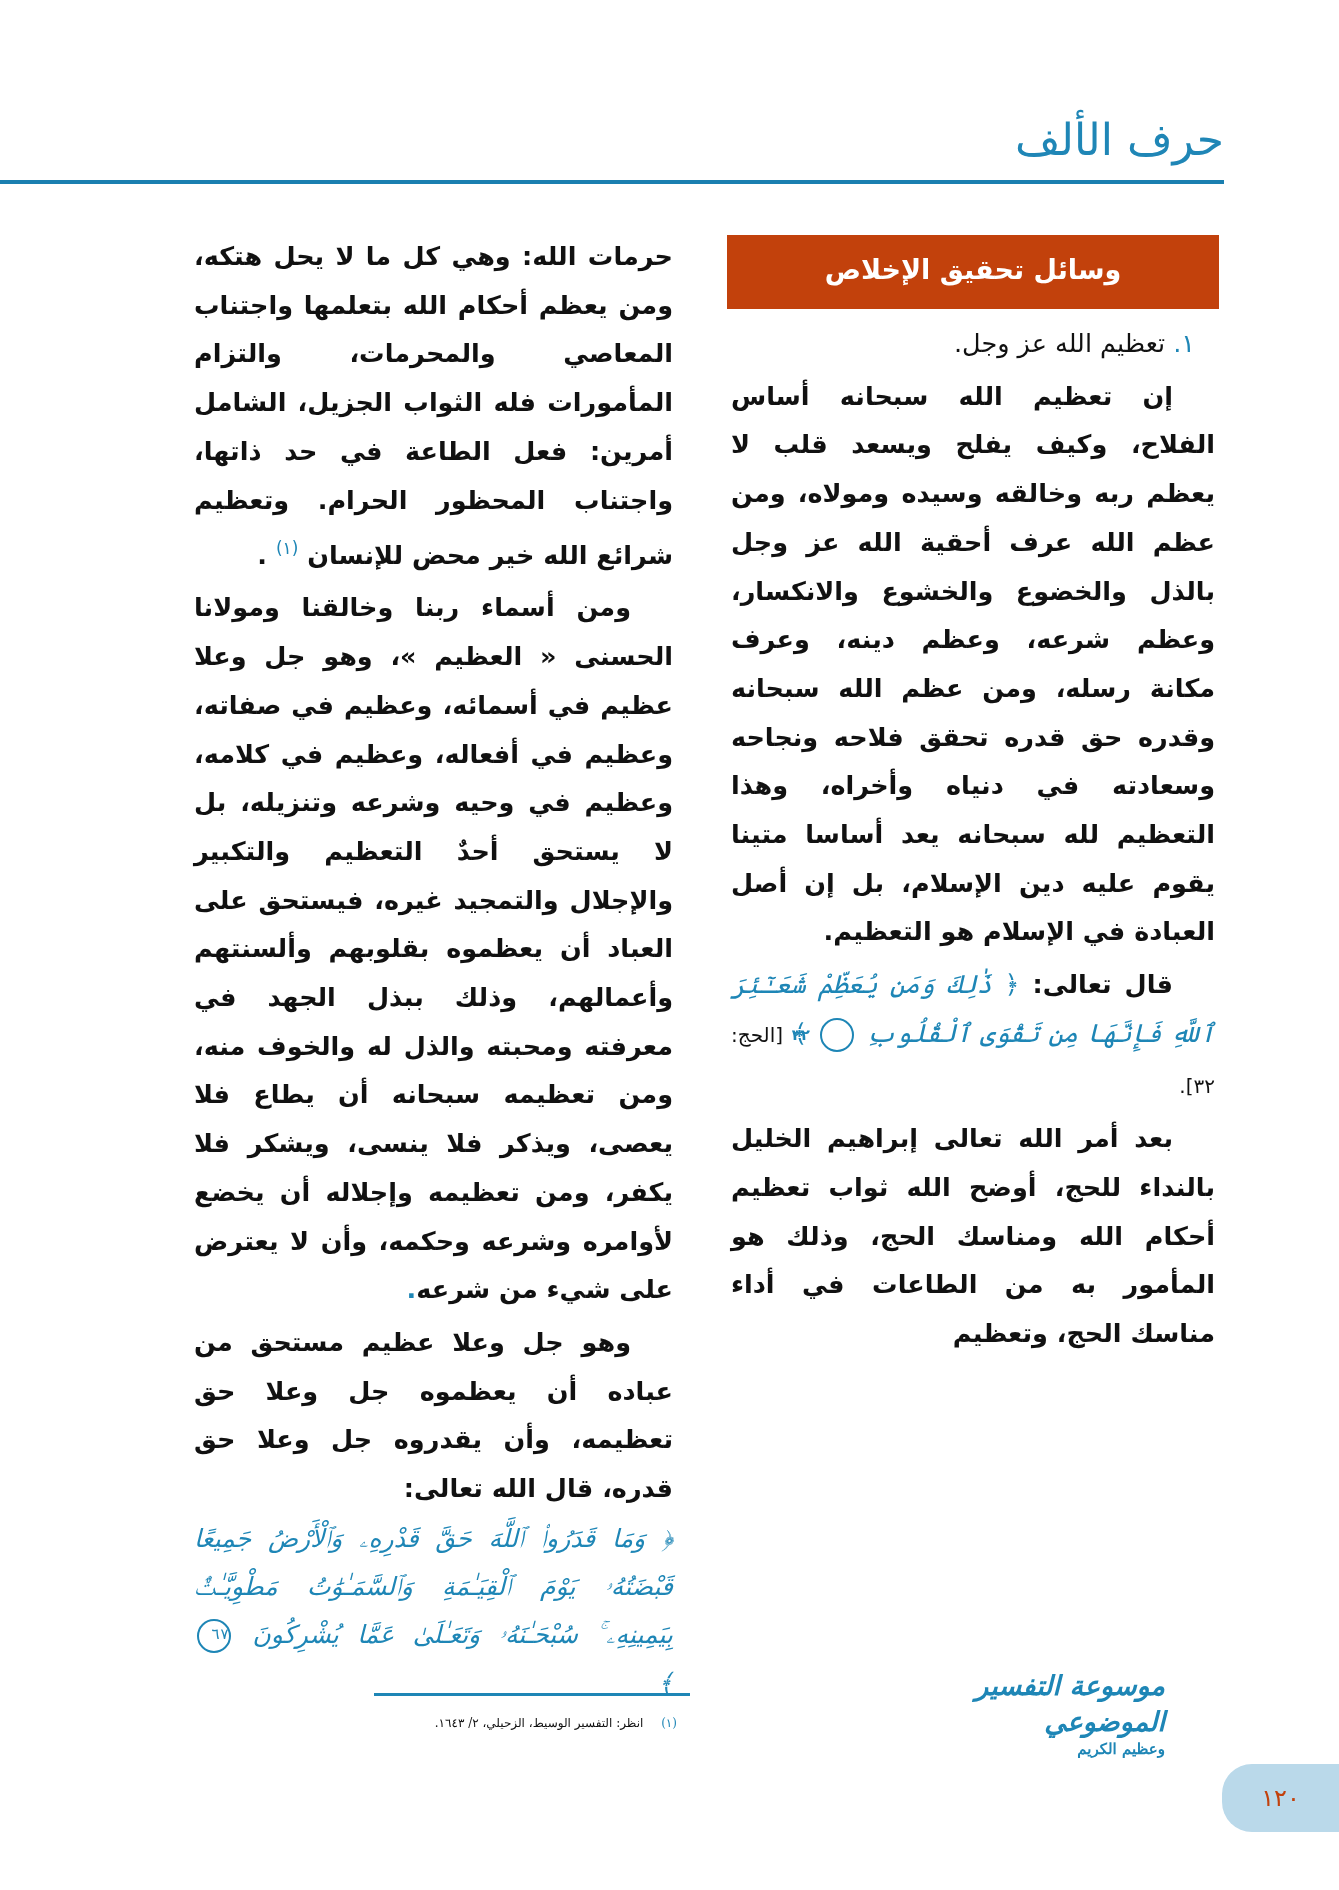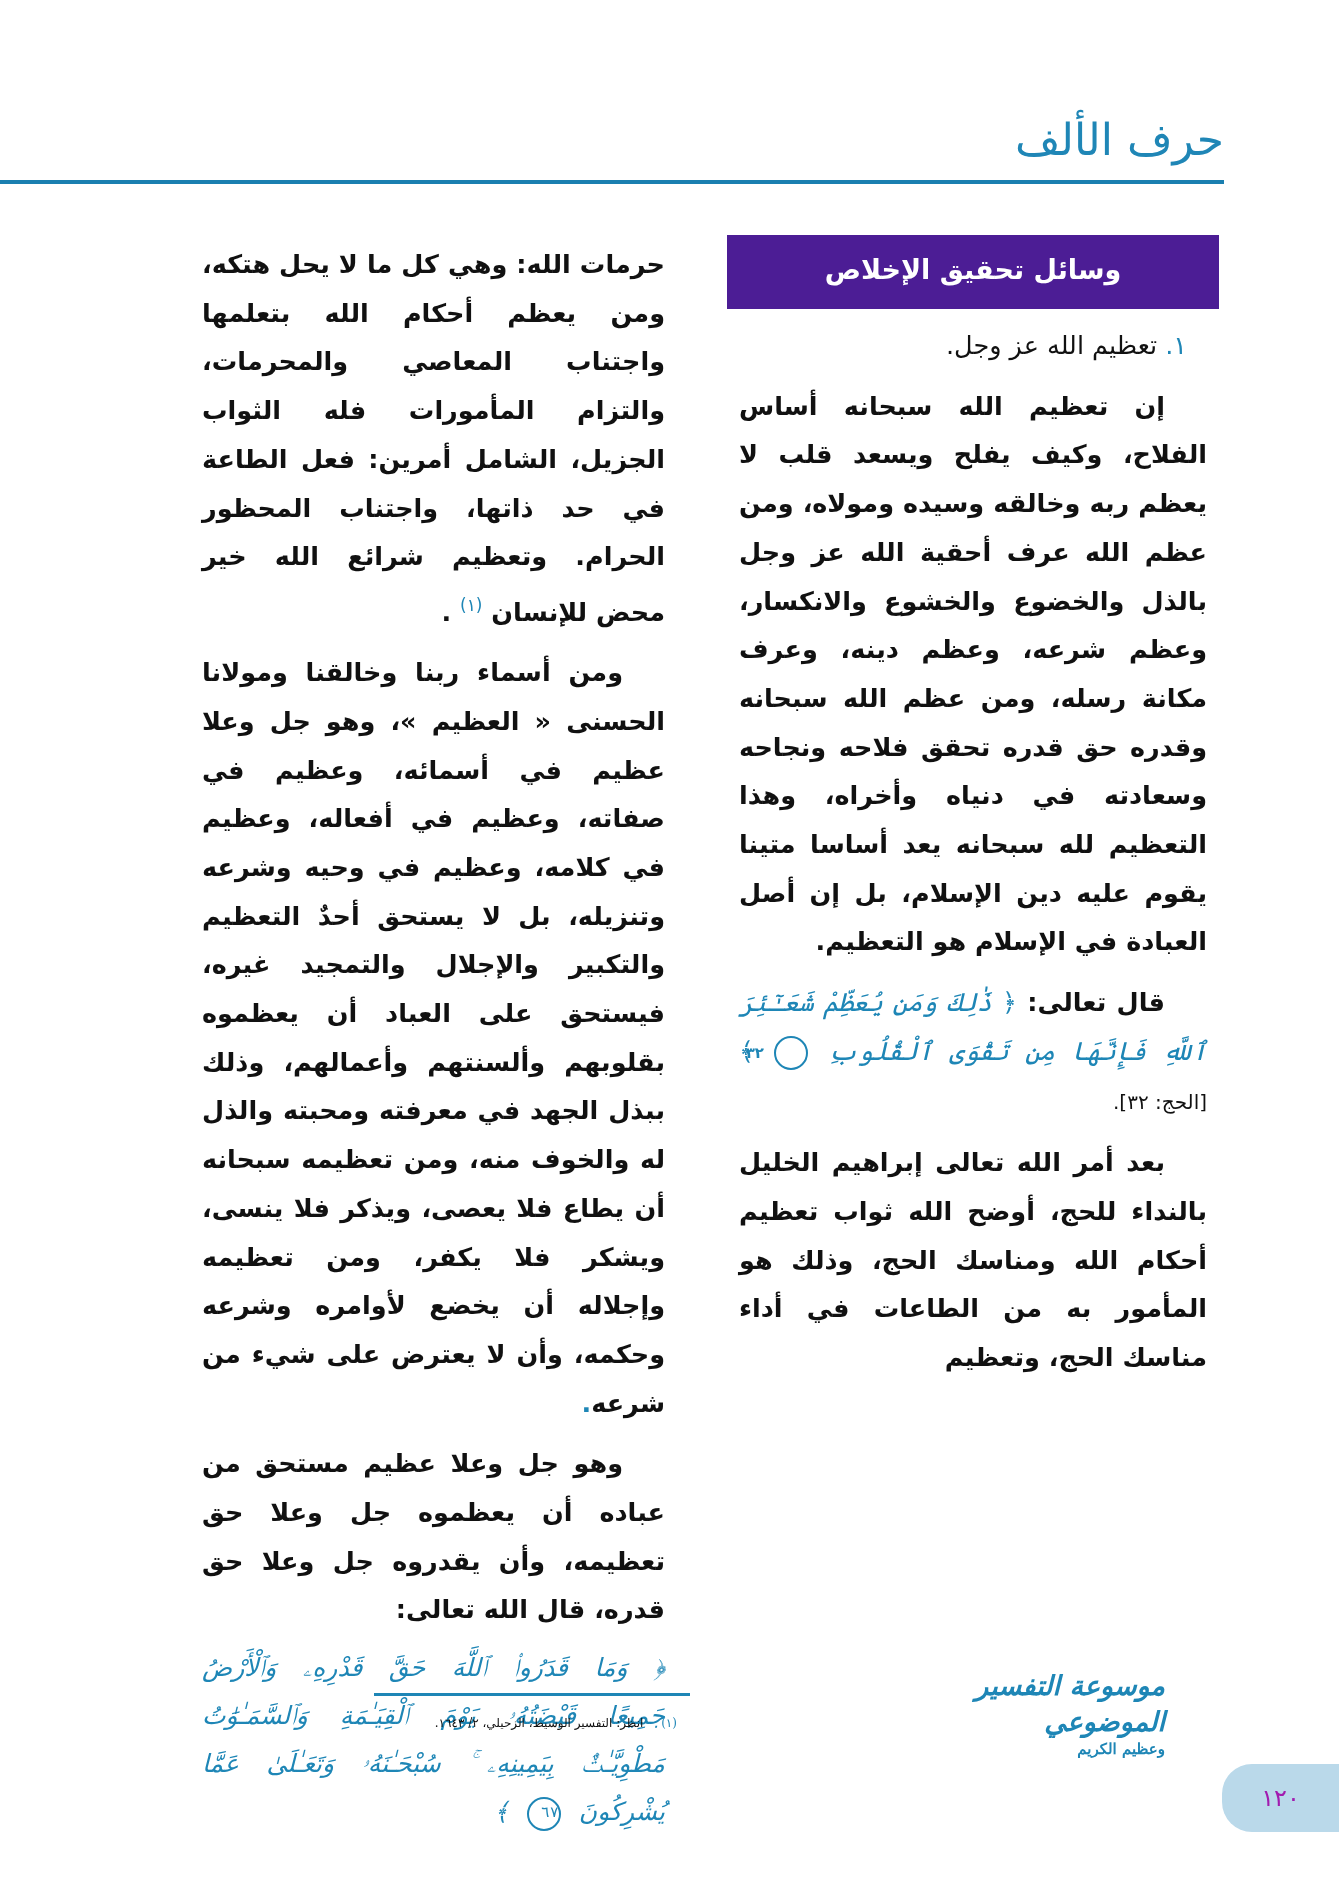--- a/index.html
+++ b/index.html
@@ -54,32 +54,32 @@
     }
     .col-right {
       right: 120px;
       width: 492px;
     }
     .col-left {
       right: 662px;
       width: 487px;
     }
     .section-title {
-      background: #4c1d95;
+      background: #c2410c;
       color: #ffffff;
       text-align: left;
       text-align-last: center;
       height: 74px;
       line-height: 70px;
       font-size: 27px;
       font-weight: bold;
       margin-top: 7px;
       margin-bottom: 10px;
     }
-    .para { margin: 12px; }
+    .para { margin: 4px; }
     .indent { text-indent: 42px; }
     .item {
       font-weight: normal;
       text-indent: 20px;
     }
     .item-num { color: #1e86b6; }
     .verse {
       color: #1e86b6;
       font-family: "DejaVu Serif", serif;
       font-weight: normal;
@@ -144,21 +144,21 @@
     .fn-num { color: #1e86b6; margin-left: 14px; }
     
     .page-tab {
       position: absolute;
       right: 0;
       top: 1764px;
       width: 117px;
       height: 68px;
       background: #bad9ea;
       border-radius: 30px 0 0 30px;
-      color: #a21caf;
+      color: #c2410c;
       font-size: 24px;
       line-height: 68px;
       text-align: center;
       font-family: "DejaVu Sans", sans-serif;
       letter-spacing: 3px;
     }
     .logo {
       position: absolute;
       left: 925px;
       top: 1668px;

